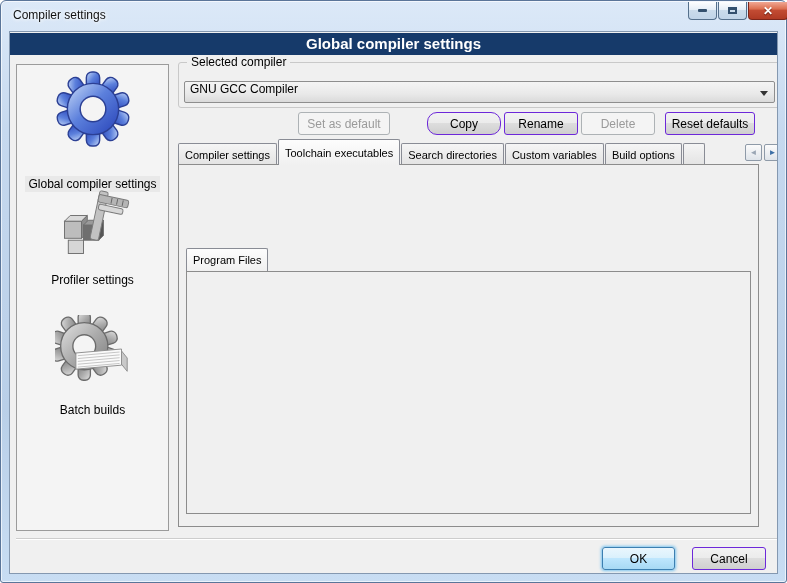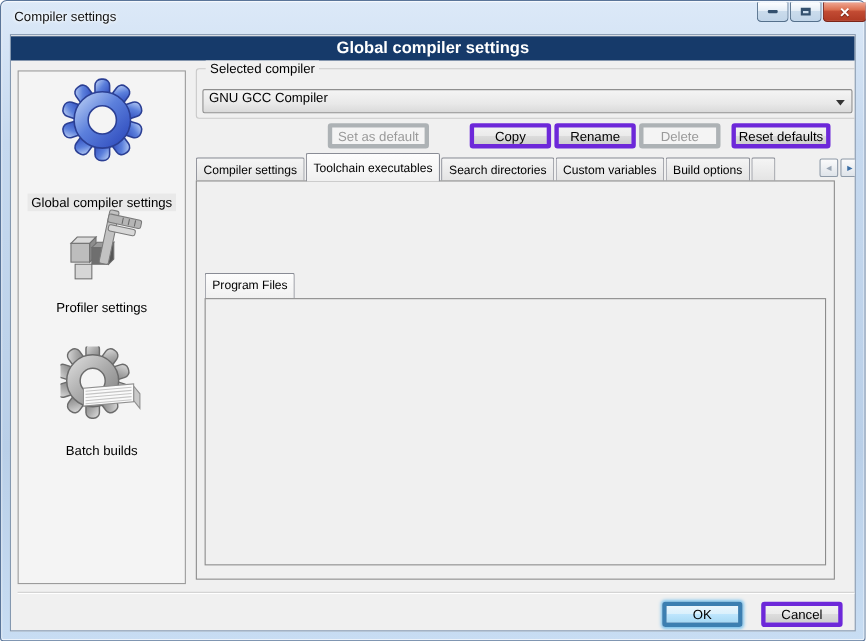--- a/index.html
+++ b/index.html
@@ -30,21 +30,21 @@
   .sidebar{position:absolute;left:6px;top:32px;width:153px;height:467px;background:#F4F4F4;
            border:1px solid #9B9B9B;box-sizing:border-box;}
   .side-icon{position:absolute;left:38px;width:76px;height:76px;}
   .side-label{position:absolute;left:0;width:100%;text-align:center;font-size:12px;color:#000;}
   .side-label span{padding:1px 3px;}
   .side-label.sel span{background:#E9E9E9;}
   
   .groupbox{position:absolute;border:1px solid #C9C9C9;border-radius:3px;box-sizing:border-box;}
   .grouplabel{position:absolute;top:-8px;left:8px;background:#F0F0F0;padding:0 4px;font-size:12px;color:#000;}
   
-  .btn{position:absolute;height:23px;border:4px solid #6d28d9;border-radius:3px;box-sizing:border-box;
+  .btn{position:absolute;height:23px;border:1px solid #6d28d9;border-radius:3px;box-sizing:border-box;
        background:linear-gradient(180deg,#F2F2F2 0%,#EBEBEB 49%,#DDDDDD 50%,#CFCFCF 100%);
        font-size:12px;color:#000;display:flex;align-items:center;justify-content:center;cursor:default;}
   .btn.disabled{border-color:#ADB2B5;background:#F4F4F4;color:#9A9A9A;}
   .btn.default{border-color:#3C7FB1;box-shadow:0 0 3px 1px #7AC3EE;
        background:linear-gradient(180deg,#EAF6FD 0%,#D9F0FC 49%,#BEE6FD 50%,#A7D9F4 100%);}
   .btn.small{font-size:11px;}
   
   .input{position:absolute;height:21px;border:1px solid #999;background:#fff;box-sizing:border-box;
          font-family:"Liberation Sans",sans-serif;font-size:12px;padding:0 4px;color:#000;}
   .combo{position:absolute;height:22px;border:1px solid #8E8E8E;border-radius:2px;box-sizing:border-box;
@@ -173,21 +173,21 @@
 
     <div class="groupbox" style="left:168px;top:30px;width:603px;height:46px;">
       <span class="grouplabel">Selected compiler</span>
     </div>
     <div class="combo" style="left:174px;top:49px;width:591px;">
       <span>GNU GCC Compiler</span>
       <span class="arrow"></span>
     </div>
 
     <div class="btn disabled" style="left:288px;top:80px;width:92px;">Set as default</div>
-    <div class="btn" style="left:417px;top:80px;width:74px;">Copy</div>
+    <div class="btn" style="left:417px;top:80px;width:74px;border-radius:10px;">Copy</div>
     <div class="btn" style="left:494px;top:80px;width:74px;">Rename</div>
     <div class="btn disabled" style="left:571px;top:80px;width:74px;">Delete</div>
     <div class="btn" style="left:655px;top:80px;width:90px;">Reset defaults</div>
 
     <div class="tabsrow" style="left:168px;top:108px;height:25px;">
       <div class="tab">Compiler settings</div>
       <div class="tab active">Toolchain executables</div>
       <div class="tab">Search directories</div>
       <div class="tab">Custom variables</div>
       <div class="tab">Build options</div>

